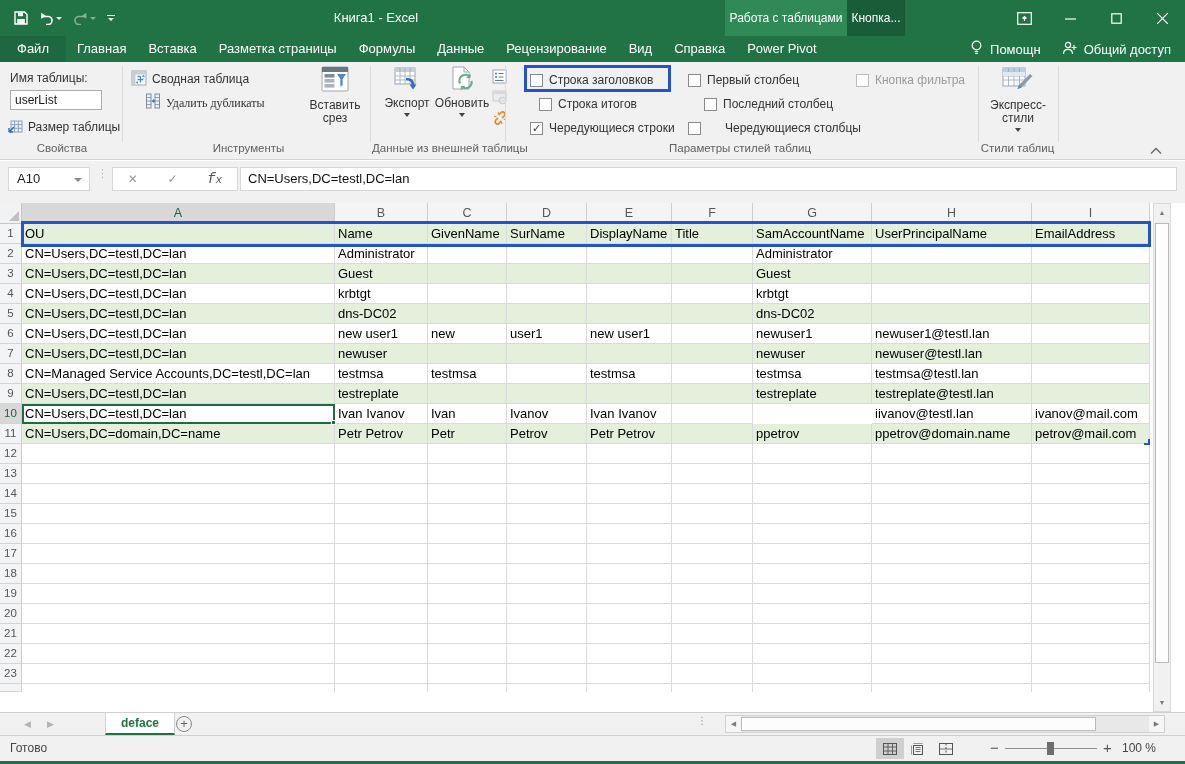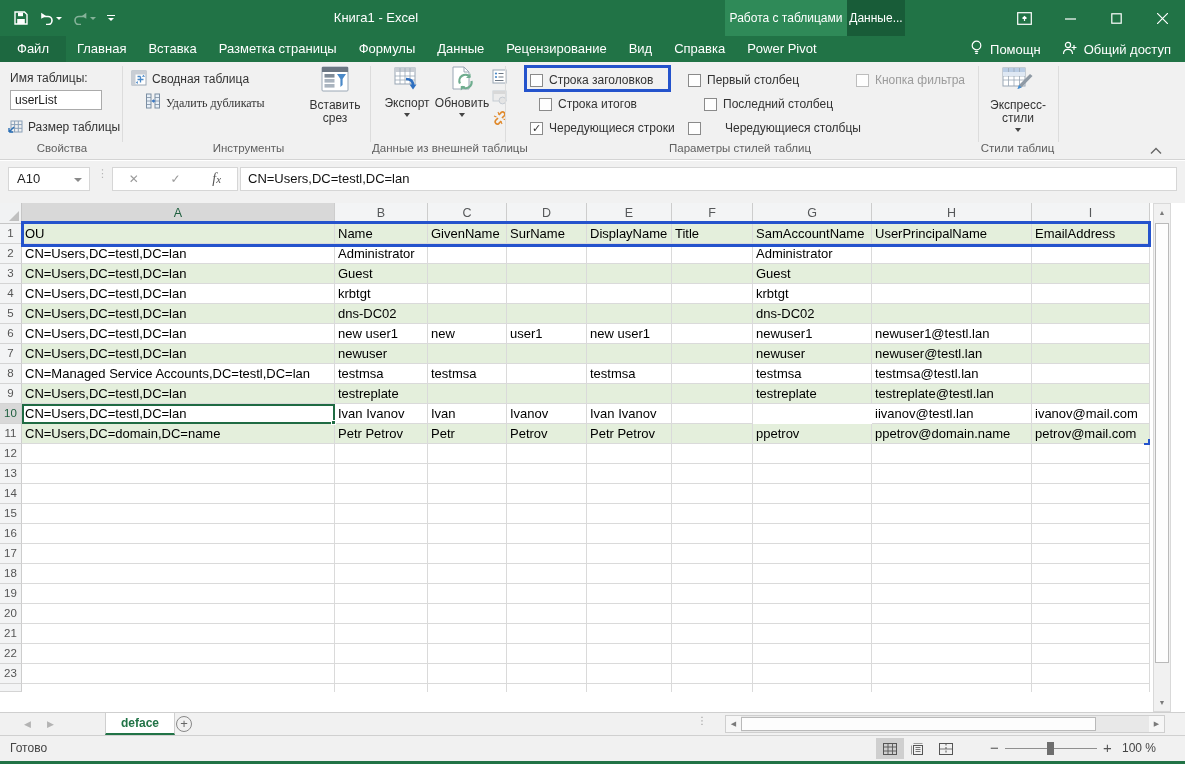--- a/index.html
+++ b/index.html
@@ -45,21 +45,21 @@
   #hl-box { position:absolute; left:524px; top:3px; width:147px; height:27px; border:3px solid #2453cc; }
   .mini-icon { position:absolute; width:17px; height:16px; display:flex; align-items:center; justify-content:center; }
   #ribbon-collapse { position:absolute; left:1150px; top:82px; width:16px; height:12px; color:#555; }
 
   
   #formula-row { position:absolute; left:0; top:161px; width:1185px; height:42px; background:#f1f1f1; }
   #name-box { position:absolute; left:8px; top:6px; width:82px; height:24px; background:#fff; border:1px solid #d6d6d6; font-size:13px; color:#222; line-height:22px; padding-left:8px; }
   #name-box .tri { position:absolute; right:7px; top:10px; width:0; height:0; border-left:4px solid transparent; border-right:4px solid transparent; border-top:4.5px solid #8a8a8a; }
   #fb-dots { position:absolute; left:97px; top:7px; color:#b5b5b5; font-size:11px; letter-spacing:0; line-height:11px; }
   #fb-btns { position:absolute; left:112px; top:6px; width:126px; height:24px; background:#fff; border:1px solid #d6d6d6; display:flex; align-items:center; justify-content:space-around; color:#9a9a9a; }
-  #fx-btn { font-family:Liberation Serif, serif; font-style:italic; font-size:14px; color:#555; }
+  #fx-btn { font-family:Liberation Mono, monospace; font-style:italic; font-size:14px; color:#555; }
   #formula-field { position:absolute; left:240px; top:6px; width:937px; height:24px; background:#fff; border:1px solid #d6d6d6; font-size:13px; color:#111; line-height:22px; padding-left:7px; white-space:nowrap; overflow:hidden; }
 
   
   #grid-wrap { position:absolute; left:0; top:203px; width:1185px; height:509px; background:#fff; }
   #hdr-row { display:flex; height:21px; }
   #corner-cell { width:22px; height:21px; background:#f1f2f3; border-right:1px solid #c6c6c6; border-bottom:1px solid #c6c6c6; position:relative; }
   #corner-cell:after { content:""; position:absolute; right:2px; bottom:2px; border-left:10px solid transparent; border-bottom:10px solid #c0c0c0; }
   .colhdr { height:21px; line-height:20px; text-align:center; font-size:12.5px; color:#56585a; background:#f3f4f5; border-right:1px solid #cdcdcd; border-bottom:1px solid #c6c6c6; }
   .colhdr.sel { background:#d8d8d8; color:#1f5f3f; }
   .grow { display:flex; height:20px; }
@@ -129,21 +129,21 @@
           </svg>
         <span class="mini-drop"></span>
       </span>
       <span class="qat-btn" style="flex-direction:column; gap:2px;">
         <span style="display:block;width:8px;height:0;border-top:1.5px solid #fff;"></span>
         <span class="mini-drop"></span>
       </span>
     </div>
     <div id="win-title">Книга1 - Excel</div>
     <div id="ctx-tables" class="ctx-hdr">Работа с таблицами</div>
-    <div id="ctx-query" class="ctx-hdr">Данные...</div>
+    <div id="ctx-query" class="ctx-hdr">Кнопка...</div>
     <div id="winbtns">
       <span class="winbtn">
         <svg width="15" height="13" viewBox="0 0 15 13">
             <rect x="0.7" y="0.7" width="13.6" height="11.6" fill="none" stroke="#fff" stroke-width="1.2"></rect>
             <path d="M7.5 9V4.5M5.5 6.5 7.5 4.5l2 2" fill="none" stroke="#fff" stroke-width="1.2"></path>
           </svg>
       </span>
       <span class="winbtn">
         <svg width="11" height="11">
             <line x1="0" y1="6" x2="11" y2="6" stroke="#fff" stroke-width="1.2"></line>

